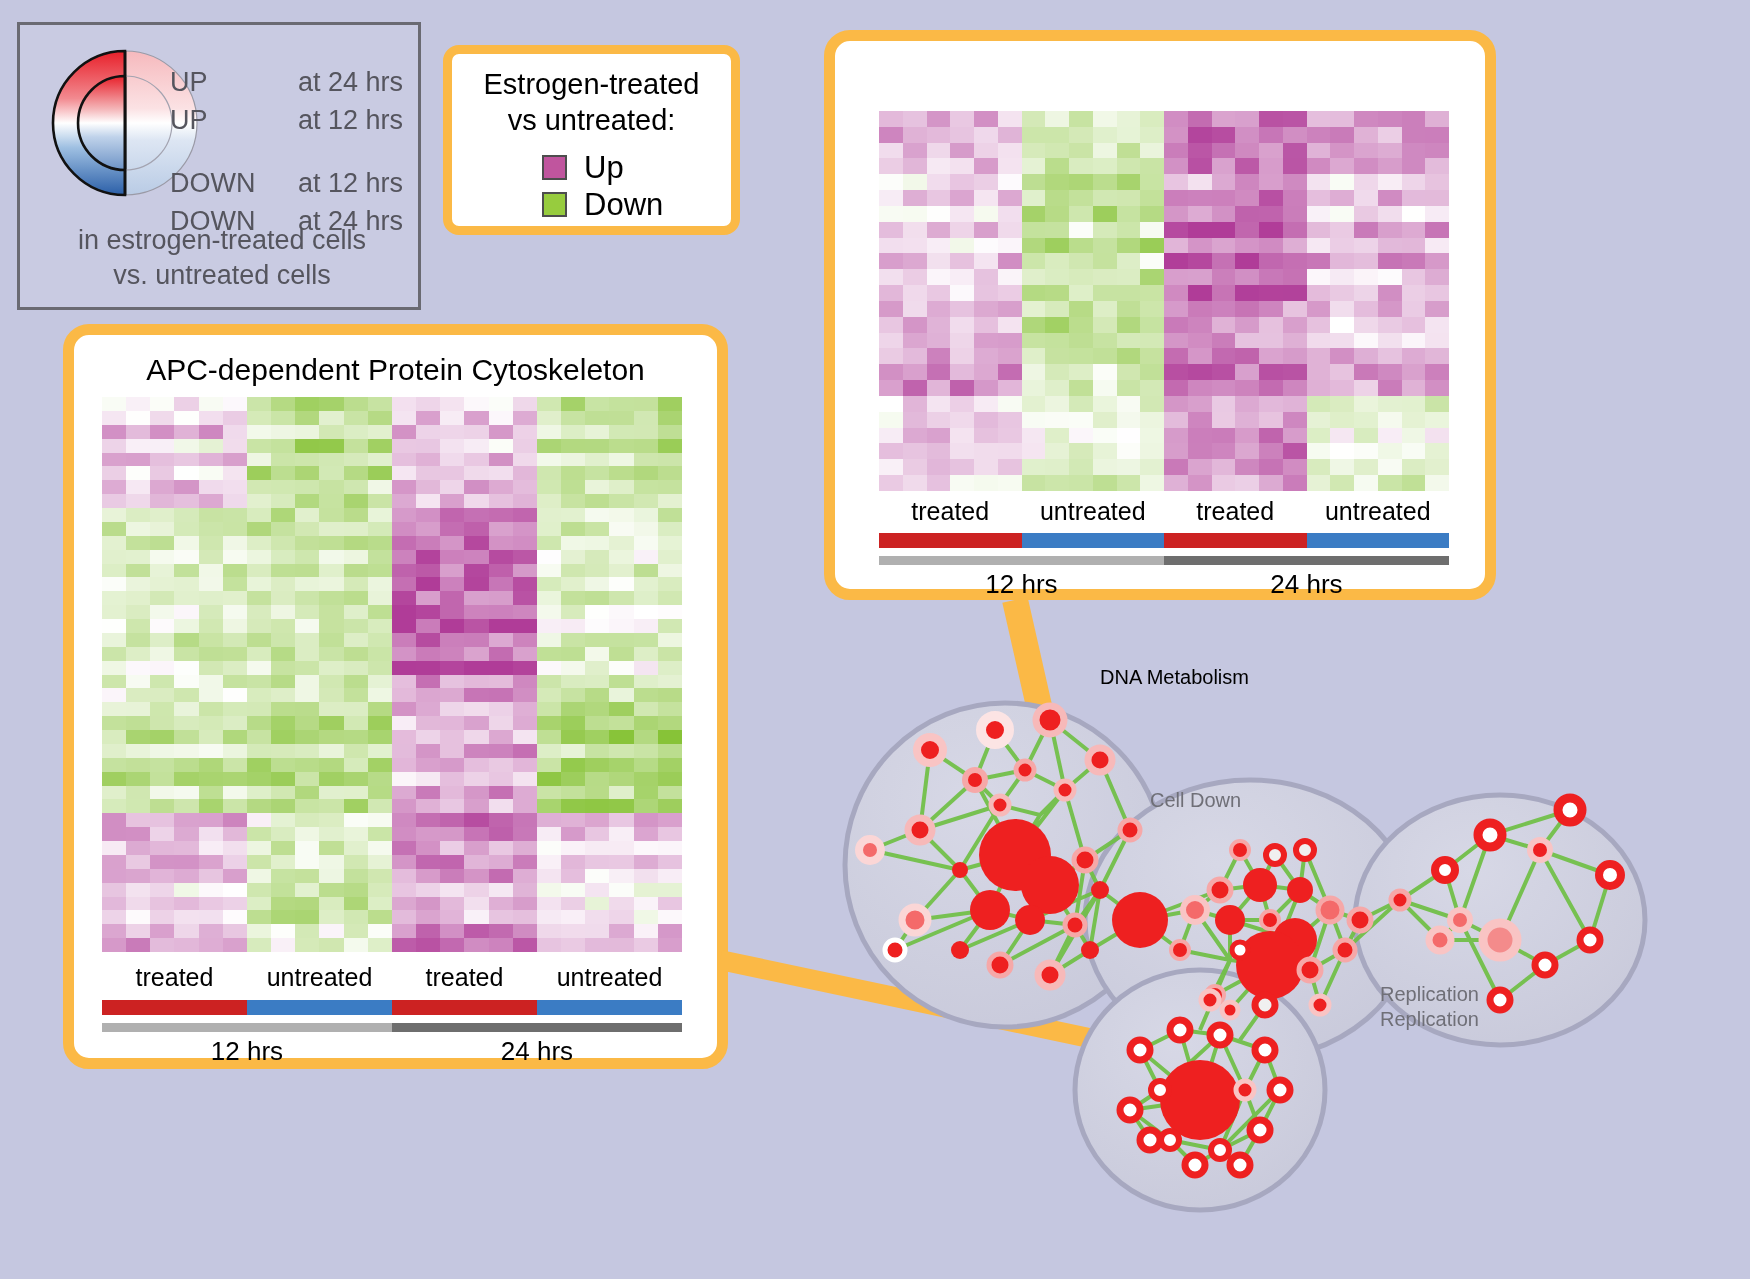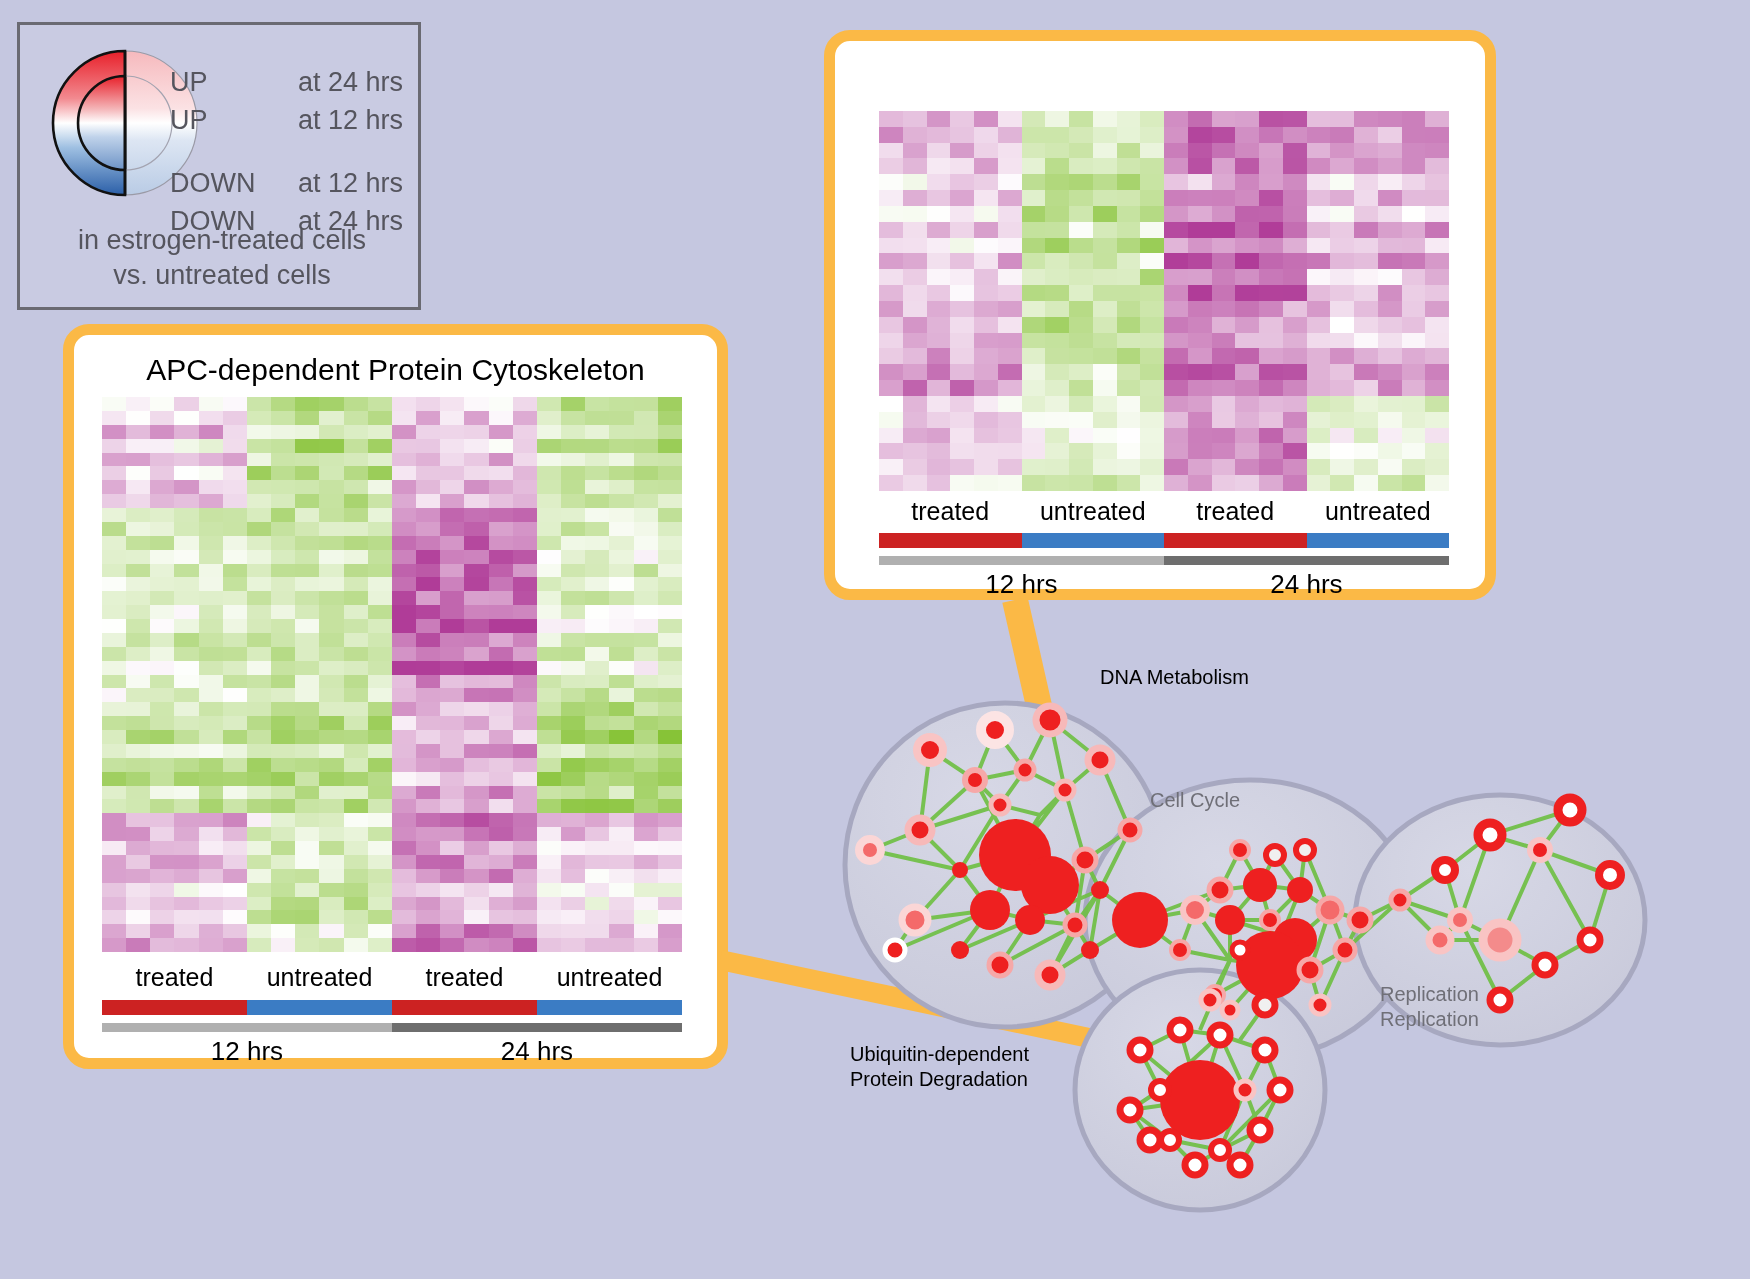--- a/index.html
+++ b/index.html
@@ -138,20 +138,36 @@
         <span class="w2">at 24 hrs</span>
       </div>
     </div>
 
     <div id="wheel-caption">
       <div>in estrogen-treated cells</div>
       <div>vs. untreated cells</div>
     </div>
   </div>
 
+  <div id="ud-legend">
+    <div id="ud-title">
+      <div>Estrogen-treated</div>
+      <div>vs untreated:</div>
+    </div>
+    <div id="ud-rows">
+      <div class="ud-row">
+        <span class="sw" id="sw-up" style="background: rgb(192, 85, 158);"></span>
+        <span class="ud-label">Up</span>
+      </div>
+      <div class="ud-row">
+        <span class="sw" id="sw-down" style="background: rgb(151, 204, 62);"></span>
+        <span class="ud-label">Down</span>
+      </div>
+    </div>
+  </div>
 
   <div class="panel" id="panel-rf">
     <div class="hm" id="hm-rf" style="left: 44px; top: 70px; width: 570px; height: 380px; grid-template-columns: repeat(24, 1fr); grid-template-rows: repeat(24, 1fr);">
         <div style="background:rgb(227,185,218)"></div>
         <div style="background:rgb(230,194,223)"></div>
         <div style="background:rgb(212,149,199)"></div>
         <div style="background:rgb(233,200,226)"></div>
         <div style="background:rgb(210,143,196)"></div>
         <div style="background:rgb(244,227,240)"></div>
         <div style="background:rgb(212,233,183)"></div>
@@ -1880,24 +1896,20 @@
         <circle cx="360" cy="470" r="9" fill="#ffffff" stroke="#ee2020" stroke-width="6"></circle>
         <circle cx="445" cy="470" r="9" fill="#ee2020" stroke="#f9c4c4" stroke-width="5"></circle>
         <circle cx="420" cy="530" r="9" fill="#ffffff" stroke="#ee2020" stroke-width="6"></circle>
         <circle cx="370" cy="520" r="9" fill="#ffffff" stroke="#ee2020" stroke-width="6"></circle>
         <circle cx="410" cy="380" r="9" fill="#ee2020" stroke="#f9c4c4" stroke-width="5"></circle>
         <circle cx="430" cy="390" r="8" fill="#ee2020" stroke="#f9c4c4" stroke-width="5"></circle>
       </g>
     </svg>
 
     <div class="net-label" id="lab-dna">DNA Metabolism</div>
-    <div class="net-label" id="lab-cc">Cell Cycle</div>
+    <div class="net-label" id="lab-cc">Cell Down</div>
     <div class="net-label" id="lab-mt">
       <div>Replication</div>
       <div>Replication</div>
     </div>
-    <div class="net-label" id="lab-ub">
-      <div>Ubiquitin-dependent</div>
-      <div>Protein Degradation</div>
-    </div>
   </div>
 
 </div>
 
 </body></html>

